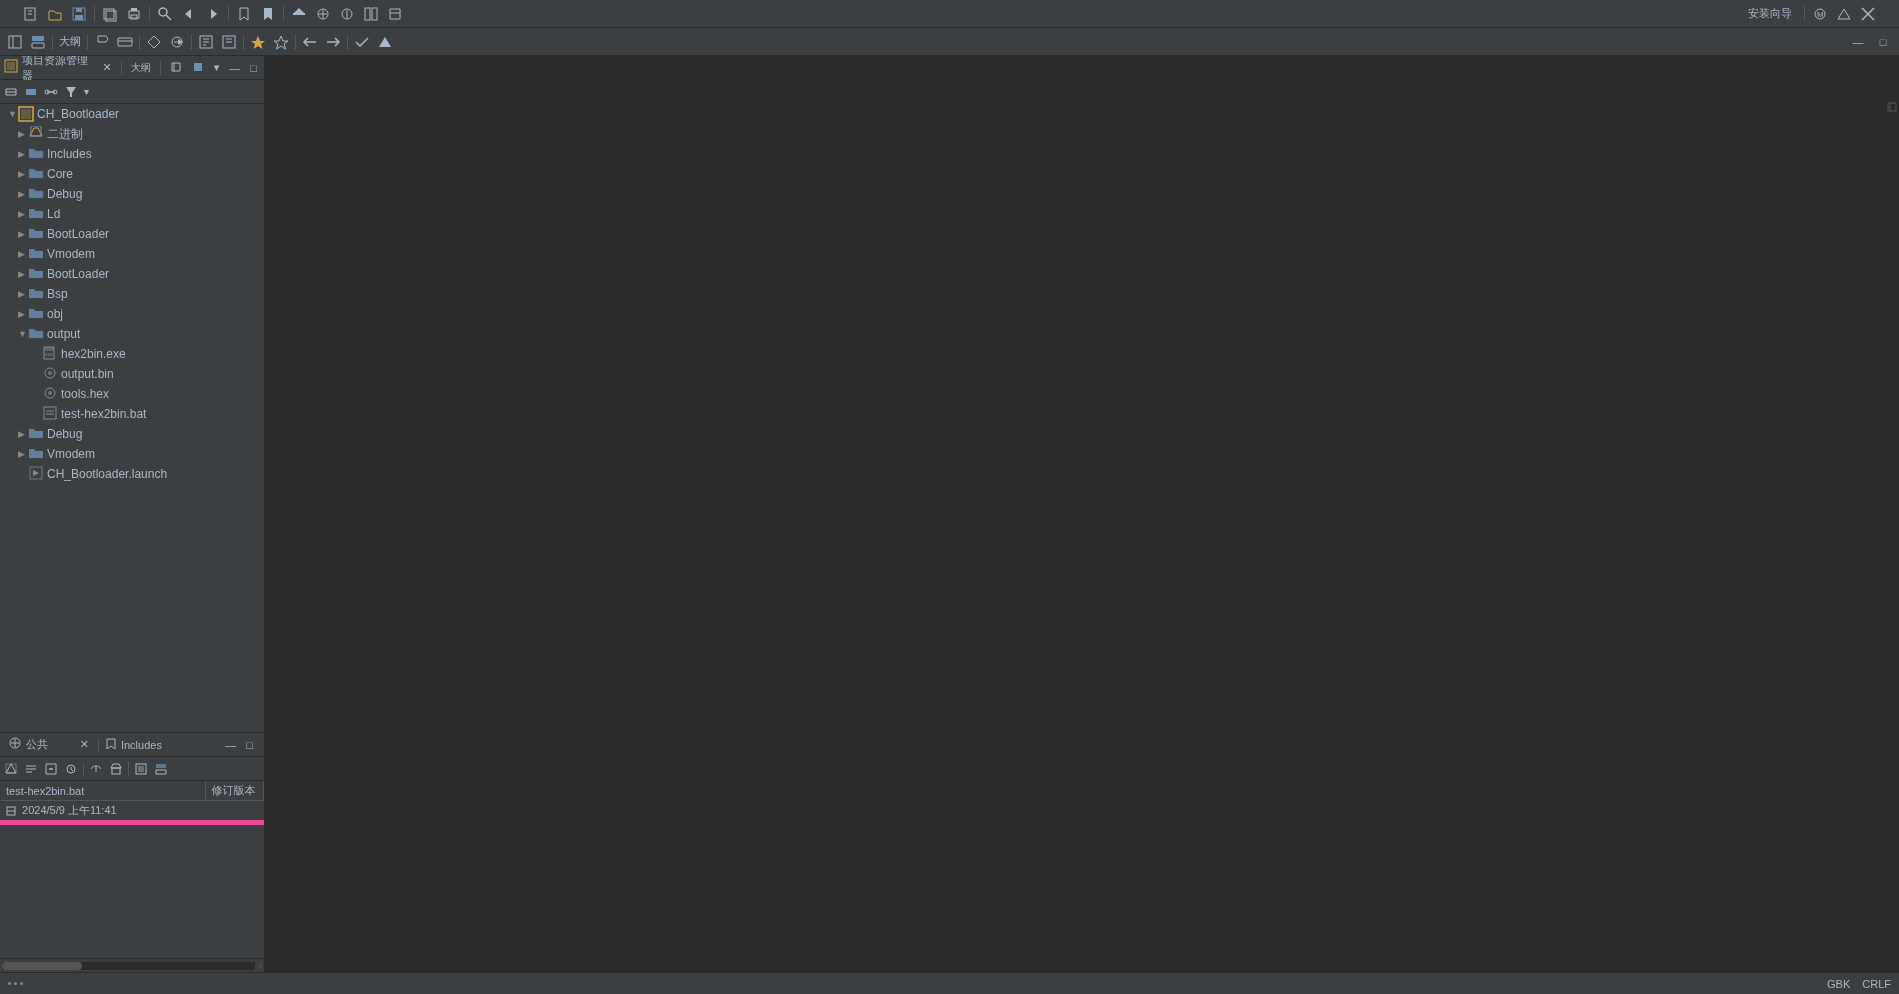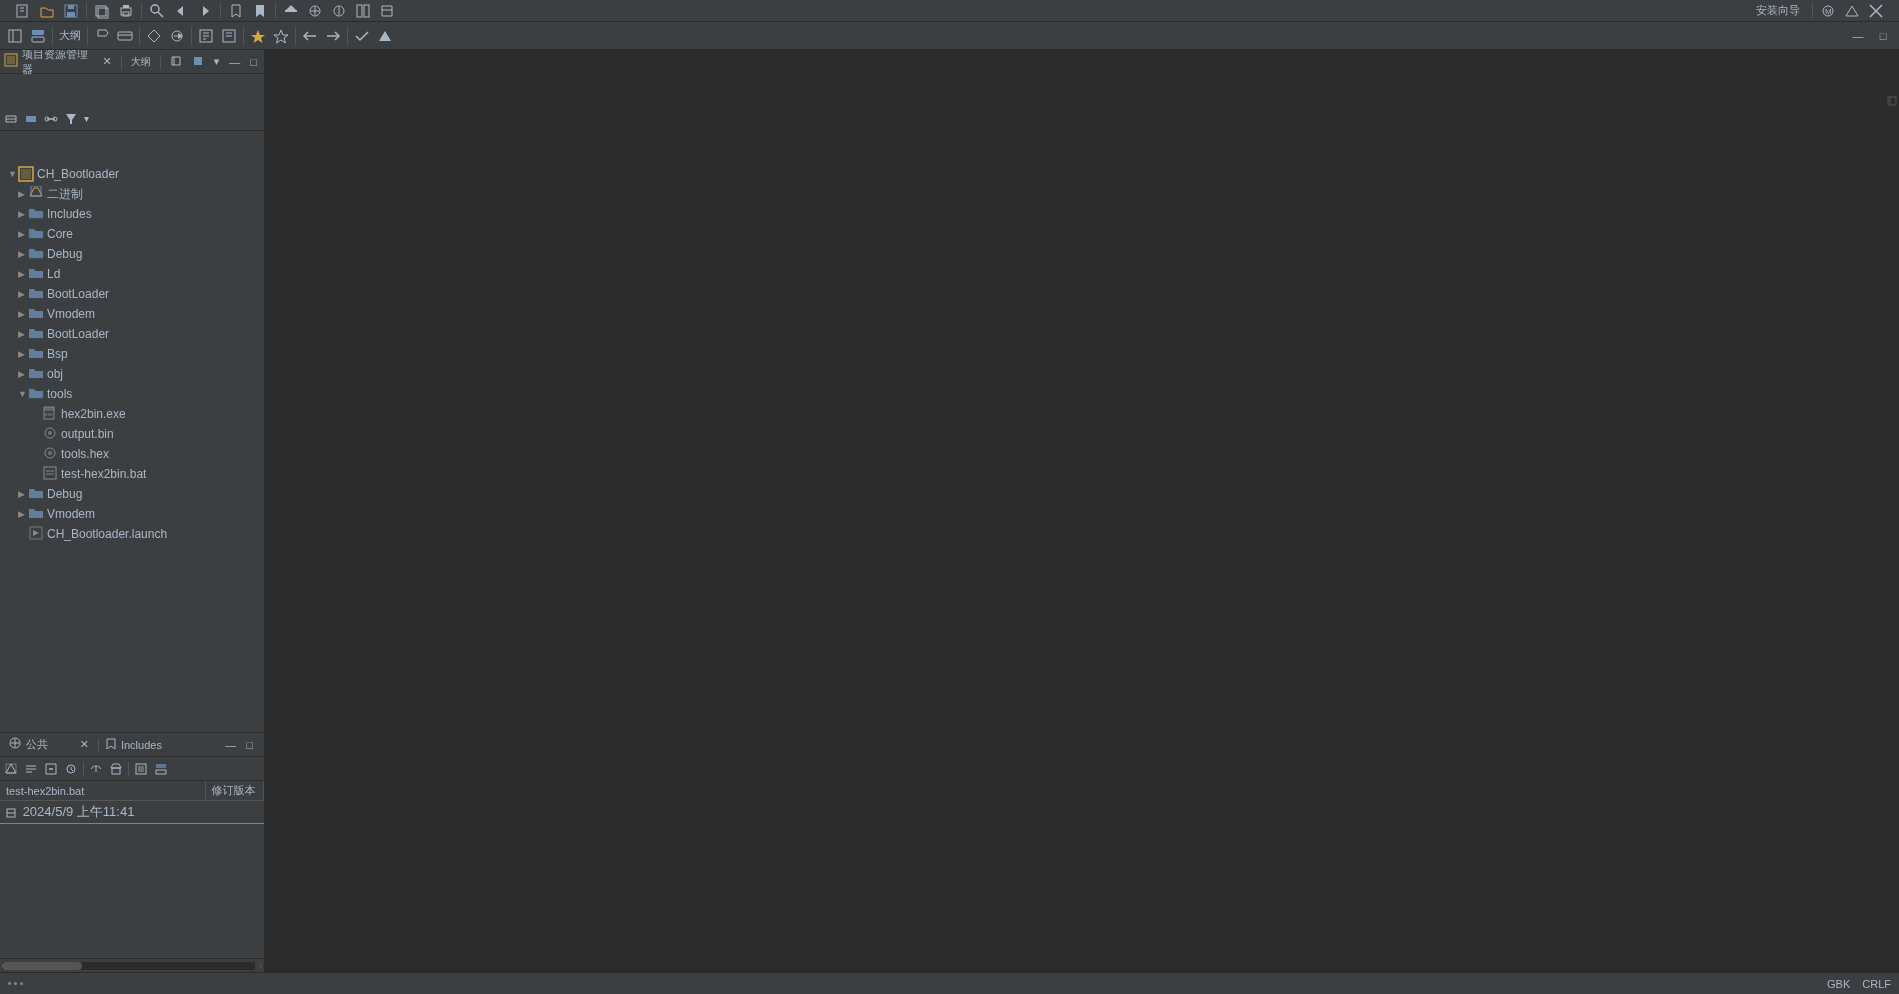--- a/index.html
+++ b/index.html
@@ -12,24 +12,24 @@
       height: 994px;
       overflow: hidden;
       display: flex;
       flex-direction: column;
     }
 
     
     .top-toolbar {
       background: #3c3f41;
       border-bottom: 1px solid #2b2b2b;
-      height: 22px;
-      display: flex;
-      align-items: center;
-      padding: 0 12px;
+      height: 28px;
+      display: flex;
+      align-items: center;
+      padding: 0 20px;
       gap: 2px;
     }
     .toolbar-btn {
       background: none;
       border: none;
       color: #a9b7c6;
       cursor: pointer;
       padding: 1px 3px;
       font-size: 11px;
       display: flex;
@@ -61,21 +61,20 @@
       overflow: hidden;
     }
 
     
     .left-panel {
       width: 265px;
       display: flex;
       flex-direction: column;
       background: #3c3f41;
       border-right: 1px solid #2b2b2b;
-      gap: 33px;
     }
 
     
     .panel-header {
       background: #3c3f41;
       border-bottom: 1px solid #2b2b2b;
       height: 24px;
       display: flex;
       align-items: center;
       padding: 0 4px;
@@ -196,22 +195,22 @@
       padding: 2px 6px;
       text-align: left;
       font-size: 11px;
       color: #a9b7c6;
       font-weight: normal;
       position: sticky;
       top: 0;
     }
     .bottom-table td {
       padding: 2px 6px;
-      border-bottom: 1px solid #ec4899;
-      font-size: 13px;
+      border-bottom: 5px solid #ec4899;
+      font-size: 11px;
       color: #a9b7c6;
       margin-left: 26px;
     }
 
     
     .h-scroll {
       height: 14px;
       background: #3c3f41;
       border-top: 1px solid #2b2b2b;
       display: flex;
@@ -691,21 +690,21 @@
 
       <div class="tree-item">
         <span class="indent" style="width:14px;"></span>
         <span class="tree-arrow">▼</span>
         <span class="tree-icon icon-folder-blue">
           <svg width="16" height="13" viewBox="0 0 16 13">
               <path d="M1 3h5l1.5 2H15v7H1z" fill="#6d8eb4" opacity="0.8"></path>
               <path d="M1 3h5l1.5 2H15v7H1z" fill="none" stroke="#4a6a8a" stroke-width="0.5"></path>
             </svg>
         </span>
-        <span>tools</span>
+        <span>output</span>
       </div>
 
       <div class="tree-item">
         <span class="indent" style="width:28px;"></span>
         <span class="tree-arrow" style="width:10px;"></span>
         <span class="tree-icon">
           <svg width="14" height="14" viewBox="0 0 14 14">
               <rect x="1" y="1" width="10" height="12" fill="none" stroke="#888" stroke-width="1"></rect>
               <rect x="1" y="1" width="10" height="4" fill="#888" opacity="0.5"></rect>
               <text x="2" y="10" font-size="4" fill="#888">EXE</text>

